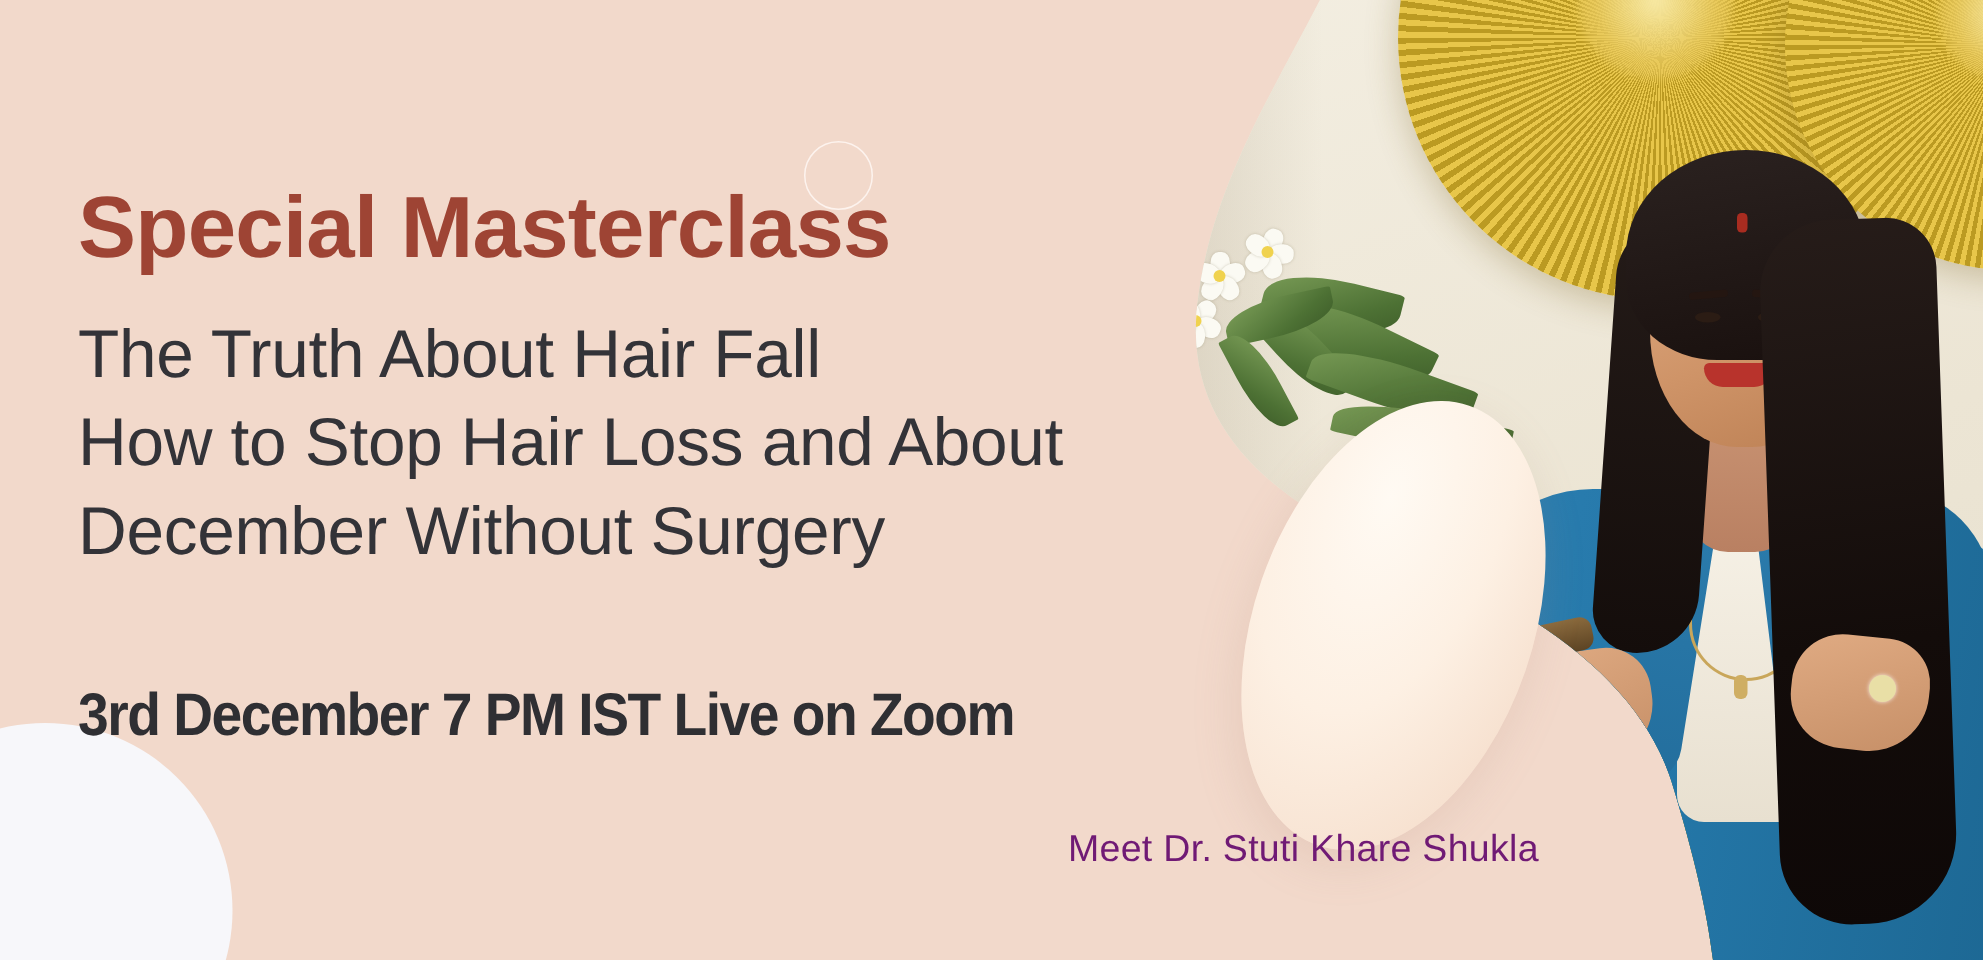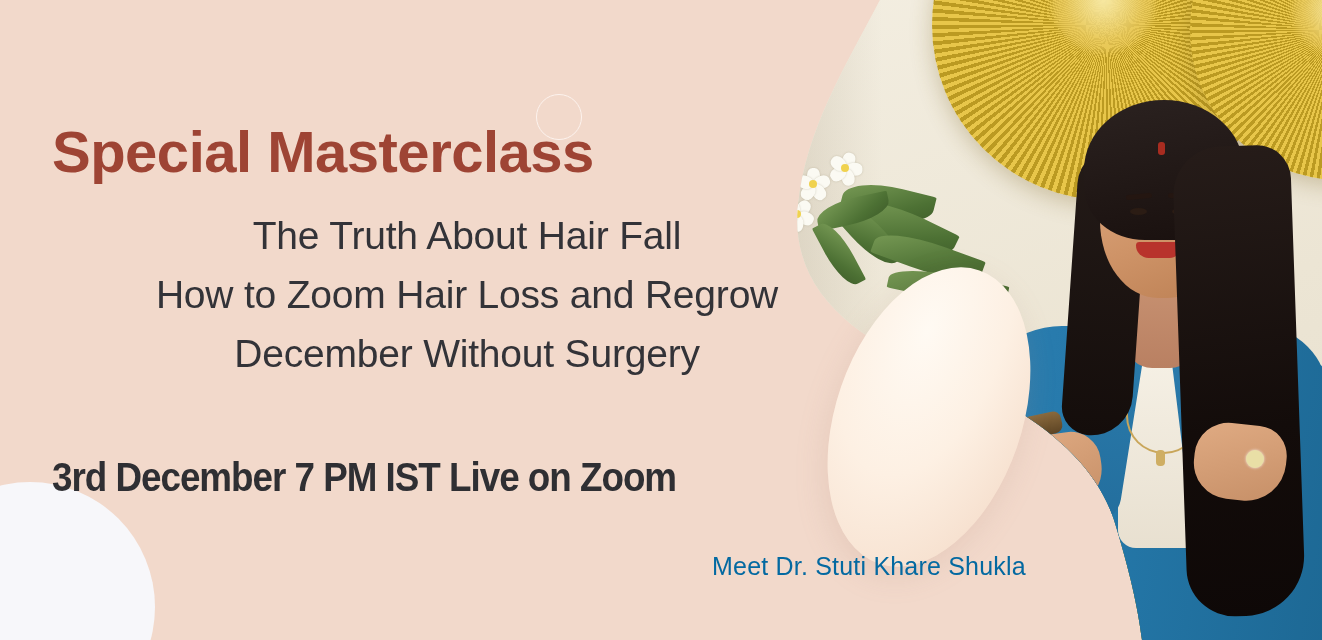--- a/index.html
+++ b/index.html
@@ -4,21 +4,20 @@
 <style>
   html,body{margin:0;padding:0;}
   body{
     width:1322px;height:640px;overflow:hidden;
     font-family:"Liberation Sans", sans-serif;
     background:#f2d9cb;
   }
   #banner{
     position:relative;width:1322px;height:640px;overflow:hidden;
     background:#f2d9cb;
-    text-align:center;
   }
 
   
   .corner-arc{
     position:absolute;left:-95px;bottom:-92px;
     width:250px;height:250px;border-radius:50%;
     background:#f7f7fa;
   }
   .ring{
     position:absolute;left:536px;top:94px;
@@ -139,34 +138,34 @@
 
   
   .copy{position:absolute;left:52px;top:0;width:860px;height:640px;}
   .headline{
     position:absolute;left:0;top:118px;
     font-size:58px;font-weight:700;letter-spacing:-.5px;
     color:#9e4434;white-space:nowrap;
   }
   .subhead{
     position:absolute;left:0;top:206px;width:830px;
-    font-size:39px;font-weight:400;line-height:59px;
+    font-size:45px;font-weight:400;line-height:59px;
     color:#333338;letter-spacing:-.2px;
   }
   .subhead .ln{display:block;white-space:nowrap;}
   .datetime{
     position:absolute;left:0;top:455px;
     font-size:40px;font-weight:700;letter-spacing:-1.1px;
     color:#2f2f33;white-space:nowrap;
     transform:scaleX(.92);transform-origin:left center;
   }
   .presenter{
     position:absolute;left:660px;top:552px;
     font-size:25px;font-weight:500;letter-spacing:.2px;
-    color:#0369a1;white-space:nowrap;
+    color:#701a75;white-space:nowrap;
   }
 </style>
 </head>
 <body>
 
 <div id="banner">
 
   <div class="corner-arc"></div>
 
   <div class="photo-wrap">
@@ -252,21 +251,21 @@
 
   <div class="oval"></div>
 
   <div class="ring"></div>
 
   <div class="copy">
     <div class="headline">Special Masterclass</div>
 
     <div class="subhead">
       <span class="ln">The Truth About Hair Fall</span>
-      <span class="ln">How to Zoom Hair Loss and Regrow</span>
+      <span class="ln">How to Stop Hair Loss and About</span>
       <span class="ln">December Without Surgery</span>
     </div>
 
     <div class="datetime">3rd December 7 PM IST Live on Zoom</div>
 
     <div class="presenter">Meet Dr. Stuti Khare Shukla</div>
   </div>
 
 </div>
 

